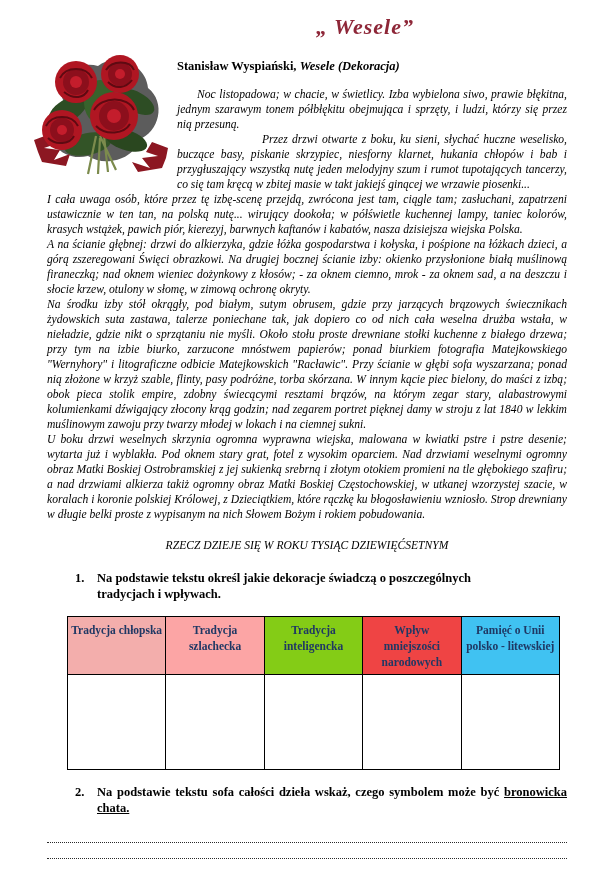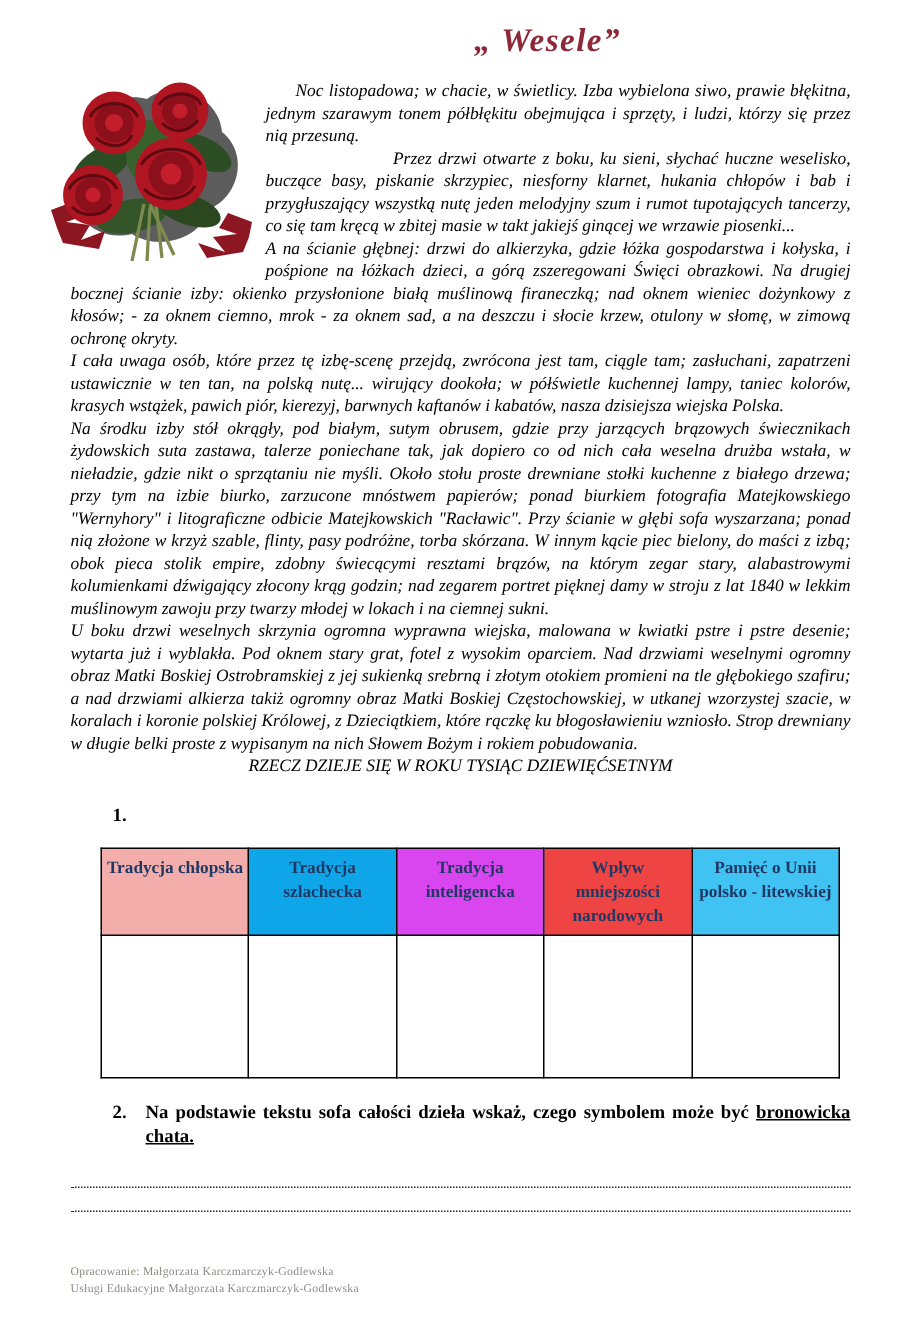--- a/index.html
+++ b/index.html
@@ -48,21 +48,21 @@
     font-family:Liberation Serif, serif;
   }
   .fragment p{margin:0;}
   .fragment p.indent1{text-indent:20px;}
   .fragment p.indent2{text-indent:85px;}
   .stage-note{
     text-align:center;
     font-style:italic;
     font-size:11.6px;
     line-height:15px;
-    margin-top:0;
+    margin-top:16px;
   }
   .question{
     display:flex;
     font-weight:bold;
     font-size:12.5px;
     line-height:16px;
     margin-left:28px;
   }
   .q-num{width:22px;flex:0 0 22px;}
   .q-text{flex:1;}
@@ -144,43 +144,48 @@
     </g>
     <g>
       <circle cx="32" cy="86" r="20" fill="#b01622"></circle>
       <circle cx="32" cy="86" r="12" fill="#8c0f1c"></circle>
       <circle cx="32" cy="86" r="5" fill="#c41d2c"></circle>
       <path d="M16 82 C22 70 42 70 48 82 M18 94 C26 102 40 100 44 92" stroke="#5e0a12" stroke-width="2" fill="none"></path>
     </g>
   </svg>
 
 
+  <div class="author">
+    <span class="name">Stanisław Wyspiański,</span>
+    <span class="work">Wesele (Dekoracja)</span>
+  </div>
 
   <div class="fragment">
     <p class="indent1">Noc listopadowa; w chacie, w świetlicy. Izba wybielona siwo, prawie błękitna, jednym szarawym tonem półbłękitu obejmująca i sprzęty, i ludzi, którzy się przez nią przesuną.</p>
     <p class="indent2">Przez drzwi otwarte z boku, ku sieni, słychać huczne weselisko, buczące basy, piskanie skrzypiec, niesforny klarnet, hukania chłopów i bab i przygłuszający wszystką nutę jeden melodyjny szum i rumot tupotających tancerzy, co się tam kręcą w zbitej masie w takt jakiejś ginącej we wrzawie piosenki...</p>
+    <p>I cała uwaga osób, które przez tę izbę-scenę przejdą, zwrócona jest tam, ciągle tam; zasłuchani, zapatrzeni ustawicznie w ten tan, na polską nutę... wirujący dookoła; w półświetle kuchennej lampy, taniec kolorów, krasych wstążek, pawich piór, kierezyj, barwnych kaftanów i kabatów, nasza dzisiejsza wiejska Polska.</p>
     <p>A na ścianie głębnej: drzwi do alkierzyka, gdzie łóżka gospodarstwa i kołyska, i pośpione na łóżkach dzieci, a górą zszeregowani Święci obrazkowi. Na drugiej bocznej ścianie izby: okienko przysłonione białą muślinową firaneczką; nad oknem wieniec dożynkowy z kłosów; - za oknem ciemno, mrok - za oknem sad, a na deszczu i słocie krzew, otulony w słomę, w zimową ochronę okryty.</p>
-    <p>I cała uwaga osób, które przez tę izbę-scenę przejdą, zwrócona jest tam, ciągle tam; zasłuchani, zapatrzeni ustawicznie w ten tan, na polską nutę... wirujący dookoła; w półświetle kuchennej lampy, taniec kolorów, krasych wstążek, pawich piór, kierezyj, barwnych kaftanów i kabatów, nasza dzisiejsza wiejska Polska.</p>
     <p>Na środku izby stół okrągły, pod białym, sutym obrusem, gdzie przy jarzących brązowych świecznikach żydowskich suta zastawa, talerze poniechane tak, jak dopiero co od nich cała weselna drużba wstała, w nieładzie, gdzie nikt o sprzątaniu nie myśli. Około stołu proste drewniane stołki kuchenne z białego drzewa; przy tym na izbie biurko, zarzucone mnóstwem papierów; ponad biurkiem fotografia Matejkowskiego "Wernyhory" i litograficzne odbicie Matejkowskich "Racławic". Przy ścianie w głębi sofa wyszarzana; ponad nią złożone w krzyż szable, flinty, pasy podróżne, torba skórzana. W innym kącie piec bielony, do maści z izbą; obok pieca stolik empire, zdobny świecącymi resztami brązów, na którym zegar stary, alabastrowymi kolumienkami dźwigający złocony krąg godzin; nad zegarem portret pięknej damy w stroju z lat 1840 w lekkim muślinowym zawoju przy twarzy młodej w lokach i na ciemnej sukni.</p>
     <p>U boku drzwi weselnych skrzynia ogromna wyprawna wiejska, malowana w kwiatki pstre i pstre desenie; wytarta już i wyblakła. Pod oknem stary grat, fotel z wysokim oparciem. Nad drzwiami weselnymi ogromny obraz Matki Boskiej Ostrobramskiej z jej sukienką srebrną i złotym otokiem promieni na tle głębokiego szafiru; a nad drzwiami alkierza takiż ogromny obraz Matki Boskiej Częstochowskiej, w utkanej wzorzystej szacie, w koralach i koronie polskiej Królowej, z Dzieciątkiem, które rączkę ku błogosławieniu wzniosło. Strop drewniany w długie belki proste z wypisanym na nich Słowem Bożym i rokiem pobudowania.</p>
   </div>
   <div class="stage-note">RZECZ DZIEJE SIĘ W ROKU TYSIĄC DZIEWIĘĆSETNYM</div>
 
   <div class="clearfix"></div>
 
   <div class="question q1">
     <span class="q-num">1.</span>
+    <span class="q-text">Na podstawie tekstu określ jakie dekoracje świadczą o poszczególnych tradycjach i wpływach.</span>
   </div>
 
   <table class="trad">
     <thead>
       <tr>
         <th style="background-color: rgb(243, 174, 172); color: rgb(31, 56, 100);">Tradycja chłopska</th>
-        <th style="background-color: #0ea5e9; color: rgb(31, 56, 100); margin-left: 46px;">Tradycja szlachecka</th>
-        <th style="background-color: #d946ef; color: rgb(31, 56, 100);">Tradycja inteligencka</th>
+        <th style="background-color: #fca5a5; color: rgb(31, 56, 100); margin-left: 46px;">Tradycja szlachecka</th>
+        <th style="background-color: #84cc16; color: rgb(31, 56, 100);">Tradycja inteligencka</th>
         <th style="background-color: #ef4444; color: rgb(31, 56, 100);">Wpływ mniejszości narodowych</th>
         <th style="background-color: rgb(64, 194, 242); color: rgb(31, 56, 100); margin-top: 12px;">Pamięć o Unii polsko - litewskiej</th>
       </tr>
     </thead>
     <tbody>
       <tr>
         <td></td>
         <td></td>
         <td></td>
         <td></td>
@@ -192,18 +197,14 @@
   <div class="question q2">
     <span class="q-num">2.</span>
     <span class="q-text"><span>Na podstawie tekstu sofa całości dzieła wskaż, czego symbolem może być </span><span class="u">bronowicka chata.</span></span>
   </div>
 
   <div class="answers">
     <div class="dotted"></div>
     <div class="dotted"></div>
   </div>
 
-  <div class="footer">
-    <div>Opracowanie: Małgorzata Karczmarczyk-Godlewska</div>
-    <div>Usługi Edukacyjne Małgorzata Karczmarczyk-Godlewska</div>
-  </div>
 
 </div>
 
 </body></html>

